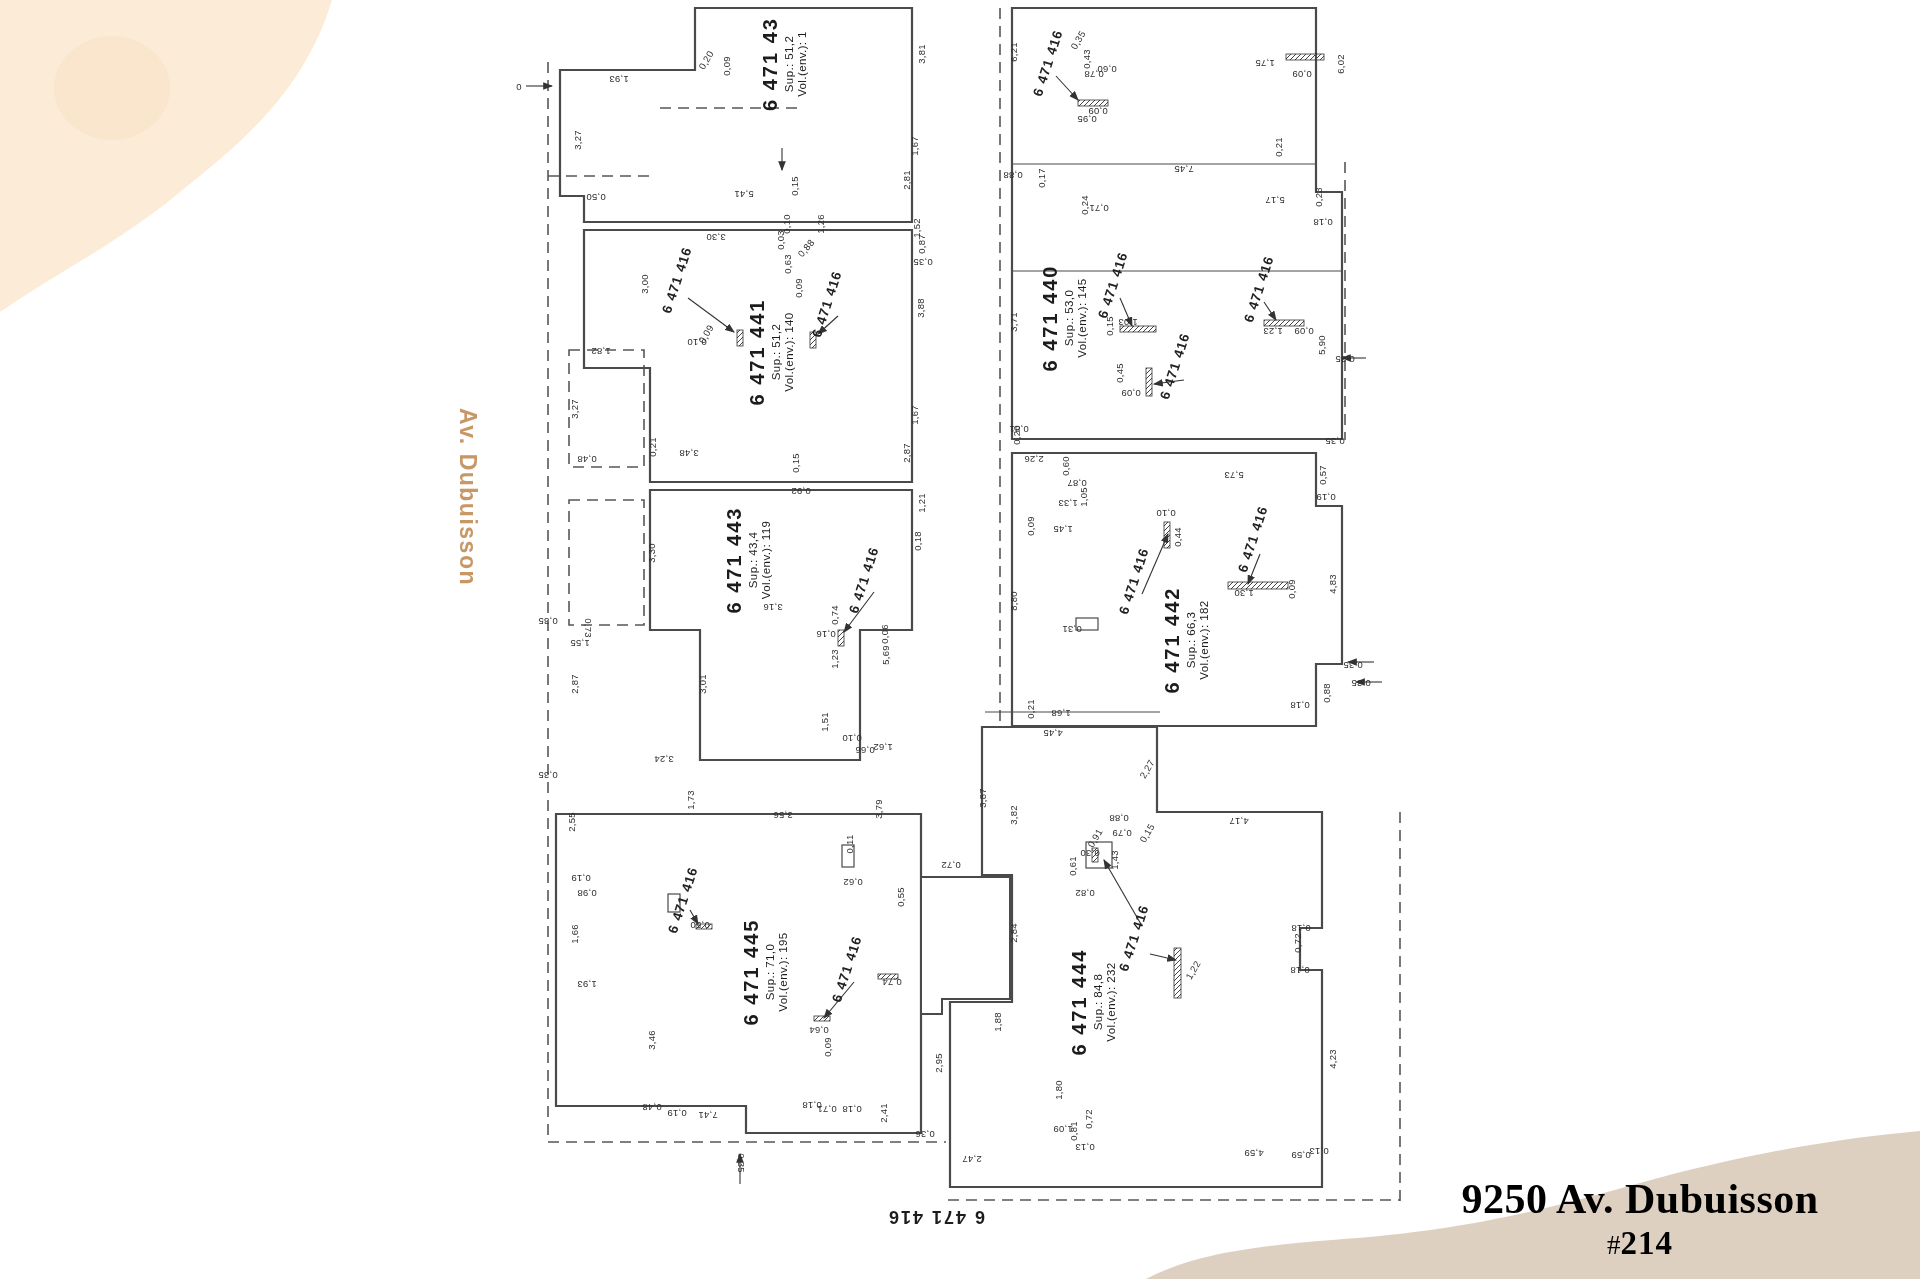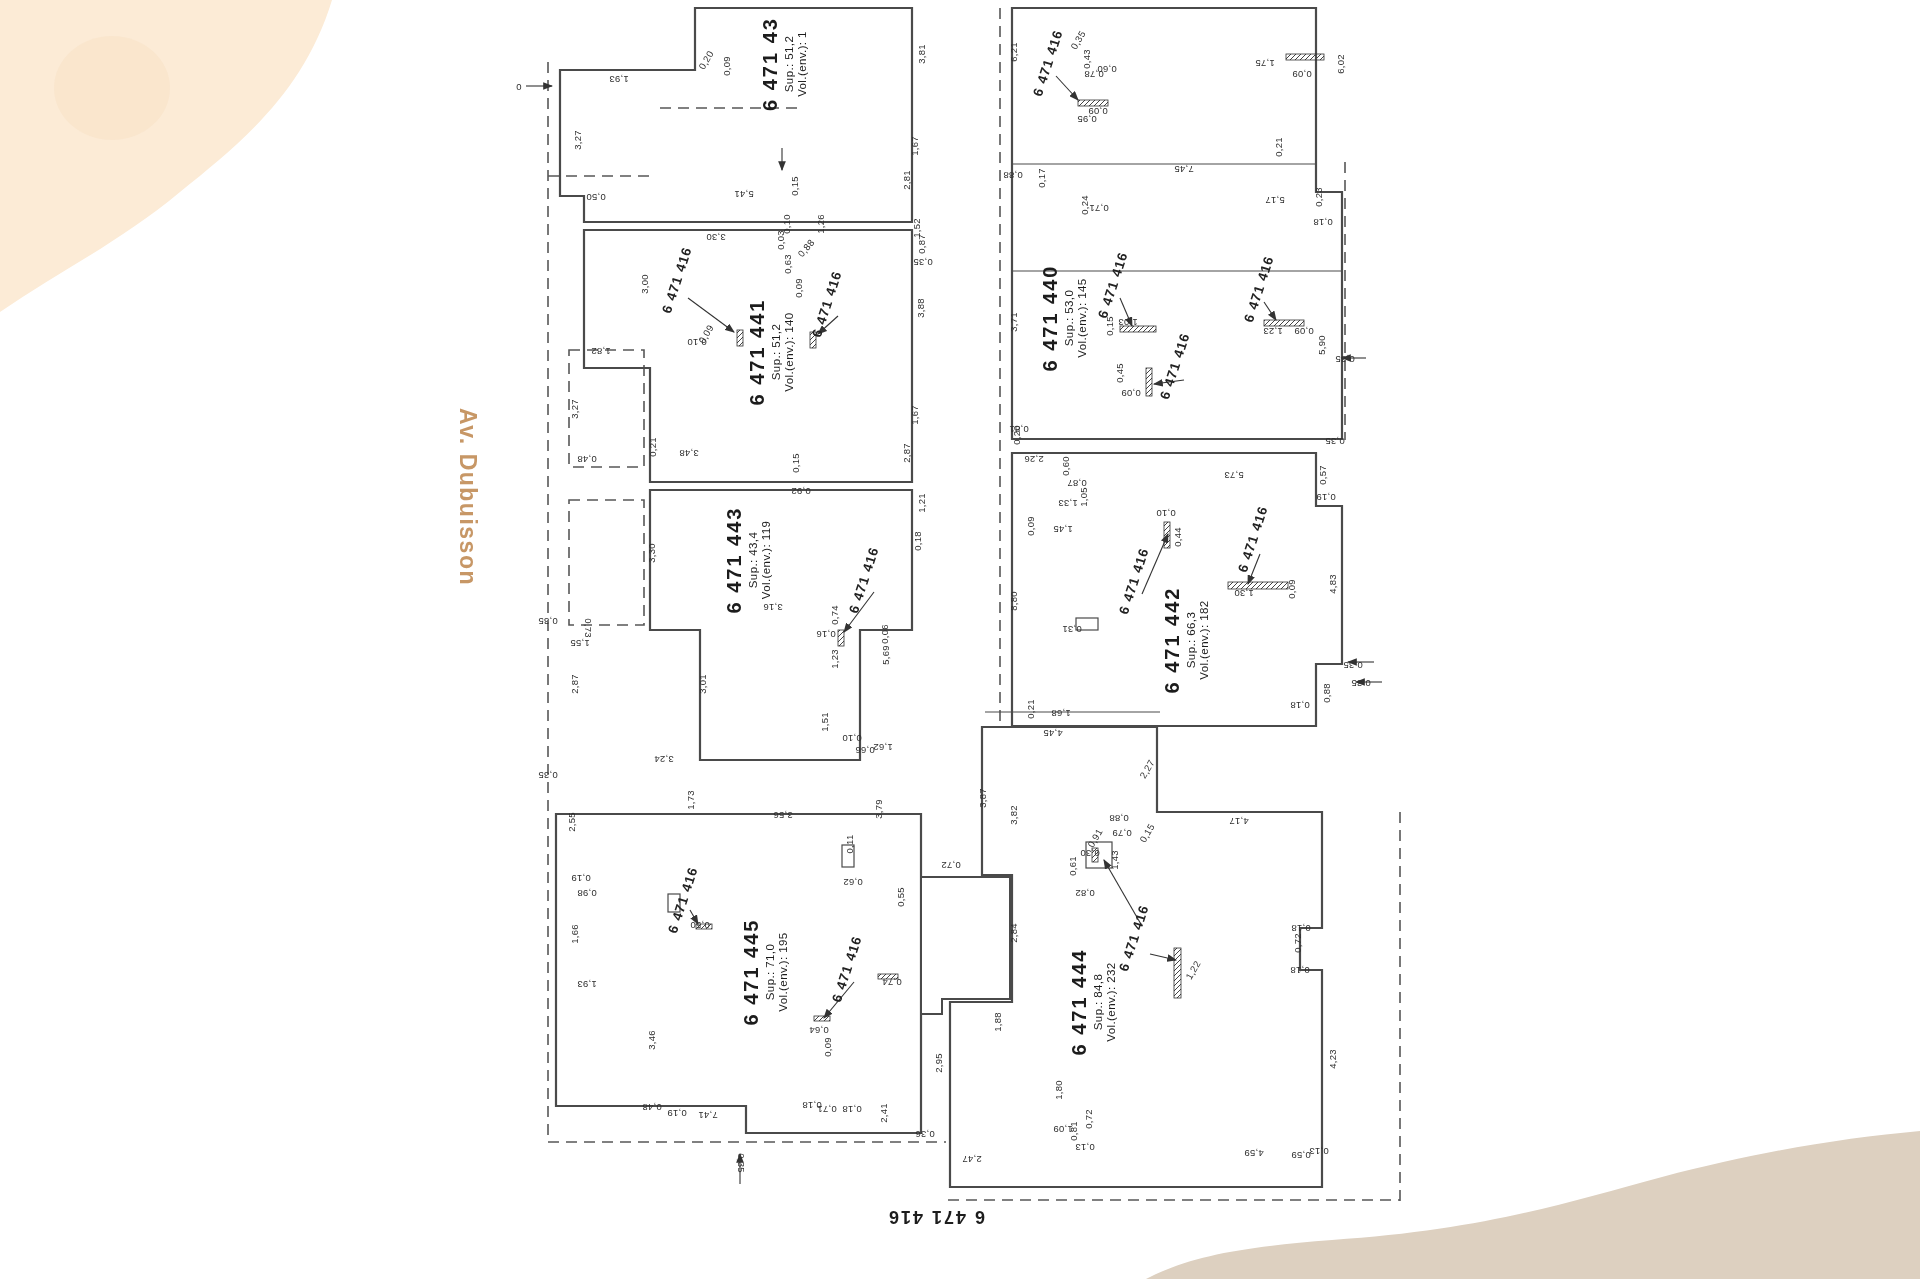--- a/index.html
+++ b/index.html
@@ -338,14 +338,20 @@
         <div class="num">6 471 444</div>
         <div class="sub">Sup.: 84,8</div>
         <div class="sub">Vol.(env.): 232</div>
       </div>
     </div>
 
   <div id="street-label" style="color: rgb(199, 151, 102);">Av. Dubuisson</div>
 
   <div id="footer-lot">6 471 416</div>
 
+  <div id="title-block">
+    <div id="title-address">9250 Av. Dubuisson</div>
+    <div id="title-unit">
+      <span class="hash">#</span><span class="no">214</span>
+    </div>
+  </div>
 
 </div>
 
 </body></html>

